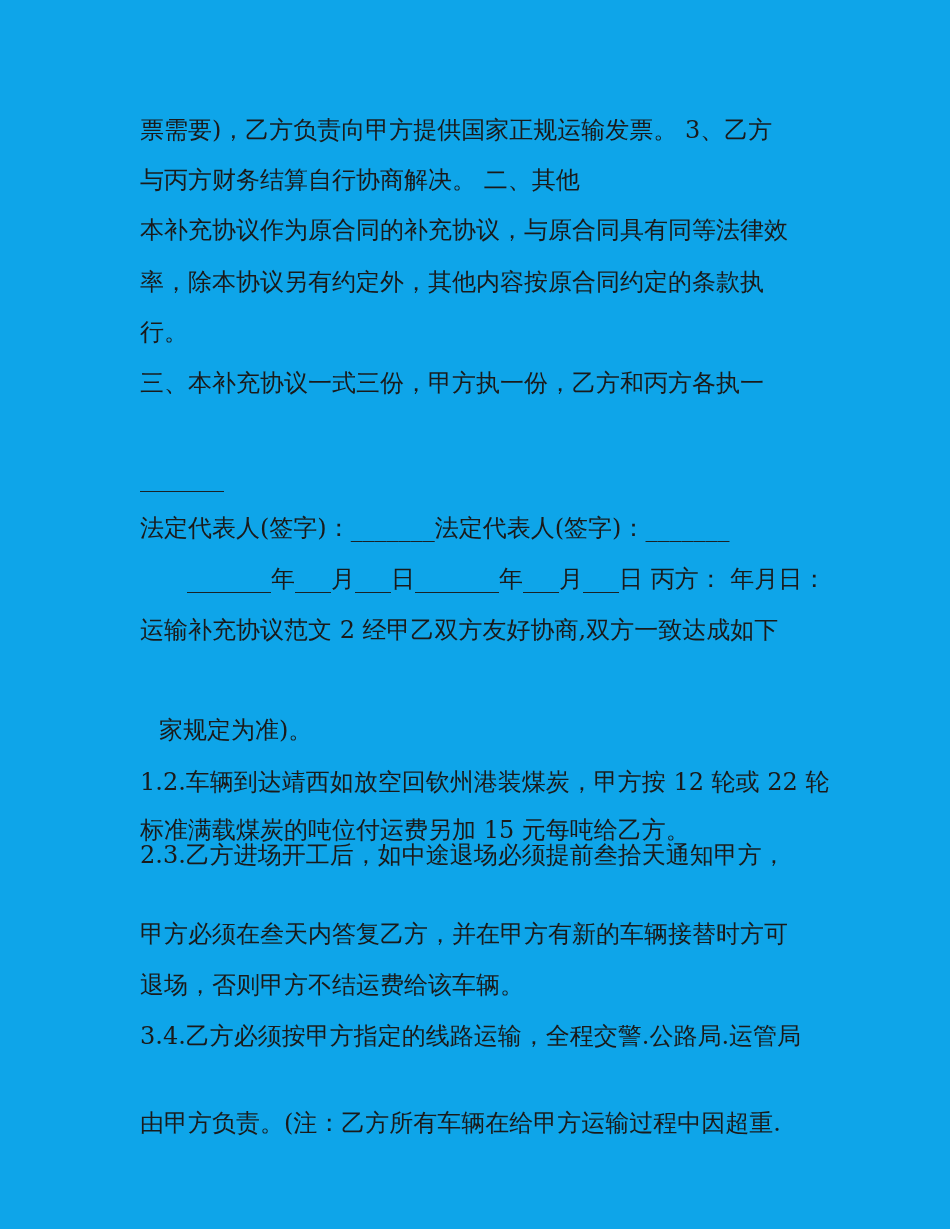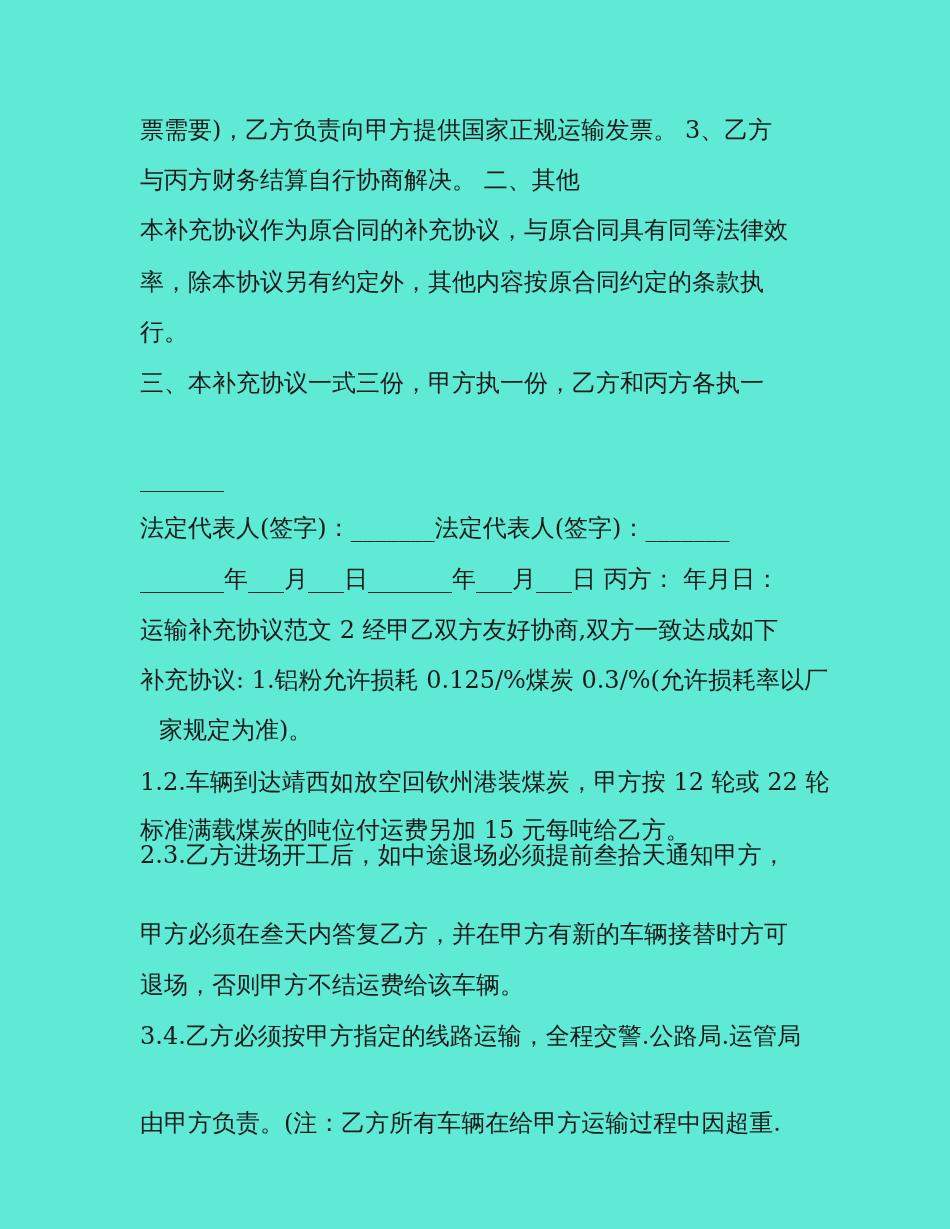--- a/index.html
+++ b/index.html
@@ -13,21 +13,21 @@
     position: relative;
     overflow: hidden;
     font-family: "DejaVu Serif", "Liberation Serif", serif;
     color: #1a1a1a;
   }
   .page {
     position: absolute;
     left: 0; top: 0;
     width: 950px;
     height: 1229px;
-    background: #5eead4;
+    background: #0ea5e9;
   }
   .line {
     position: absolute;
     left: 140px;
     font-size: 24px;
     line-height: 30px;
     height: 30px;
     white-space: nowrap;
     letter-spacing: 0px;
   }
@@ -37,23 +37,22 @@
 
 <div class="page">
   <div class="line" style="top:115px;">票需要)，乙方负责向甲方提供国家正规运输发票。 3、乙方</div>
   <div class="line" style="top:215px;">本补充协议作为原合同的补充协议，与原合同具有同等法律效</div>
   <div class="line" style="top:165px;">与丙方财务结算自行协商解决。 二、其他</div>
   <div class="line" style="top:267px;">率，除本协议另有约定外，其他内容按原合同约定的条款执</div>
   <div class="line" style="top:317px;">行。</div>
   <div class="line" style="top:368px;">三、本补充协议一式三份，甲方执一份，乙方和丙方各执一</div>
   <div class="line" style="top:463px;">_______</div>
   <div class="line" style="top:513px;">法定代表人(签字)：_______法定代表人(签字)：_______</div>
-  <div class="line" style="top:564px;">_______年___月___日_______年___月___日 丙方： 年月日：</div>
+  <div class="line" style="top:564px;margin-left:47px;">_______年___月___日_______年___月___日 丙方： 年月日：</div>
   <div class="line" style="top:615px;text-align:center;">运输补充协议范文 2 经甲乙双方友好协商,双方一致达成如下</div>
-  <div class="line" style="top:665px;">补充协议: 1.铝粉允许损耗 0.125/%煤炭 0.3/%(允许损耗率以厂</div>
   <div class="line" style="top:715px;margin-left:19px;">家规定为准)。</div>
   <div class="line" style="top:767px;">1.2.车辆到达靖西如放空回钦州港装煤炭，甲方按 12 轮或 22 轮</div>
   <div class="line" style="top:815px;">标准满载煤炭的吨位付运费另加 15 元每吨给乙方。</div>
   <div class="line" style="top:840px;">2.3.乙方进场开工后，如中途退场必须提前叁拾天通知甲方，</div>
   <div class="line" style="top:919px;">甲方必须在叁天内答复乙方，并在甲方有新的车辆接替时方可</div>
   <div class="line" style="top:970px;">退场，否则甲方不结运费给该车辆。</div>
   <div class="line" style="top:1021px;">3.4.乙方必须按甲方指定的线路运输，全程交警.公路局.运管局</div>
   <div class="line" style="top:1108px;text-align:center;">由甲方负责。(注：乙方所有车辆在给甲方运输过程中因超重.</div>
 </div>
 

